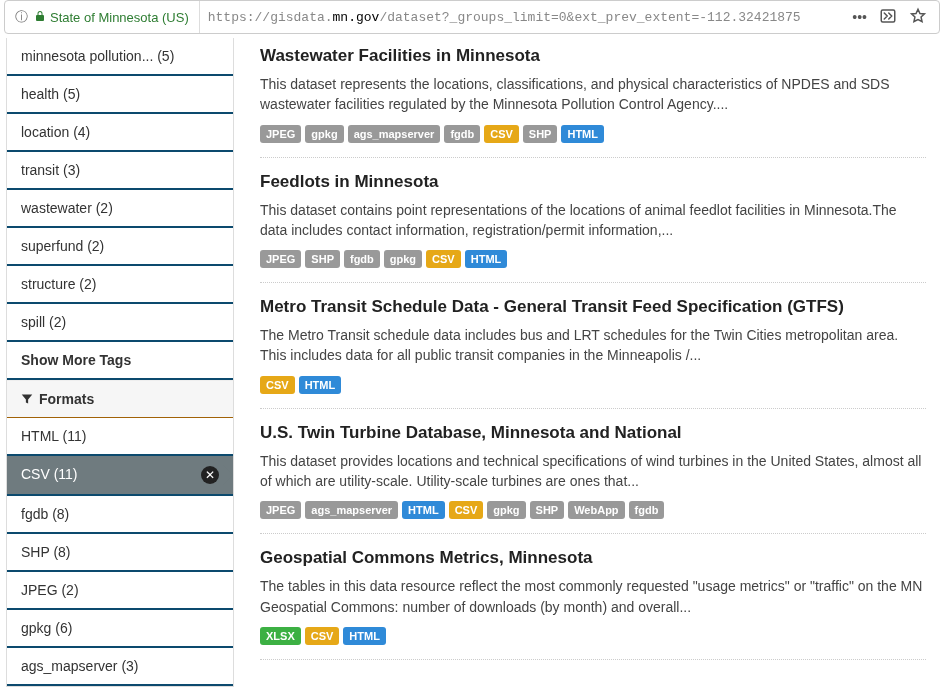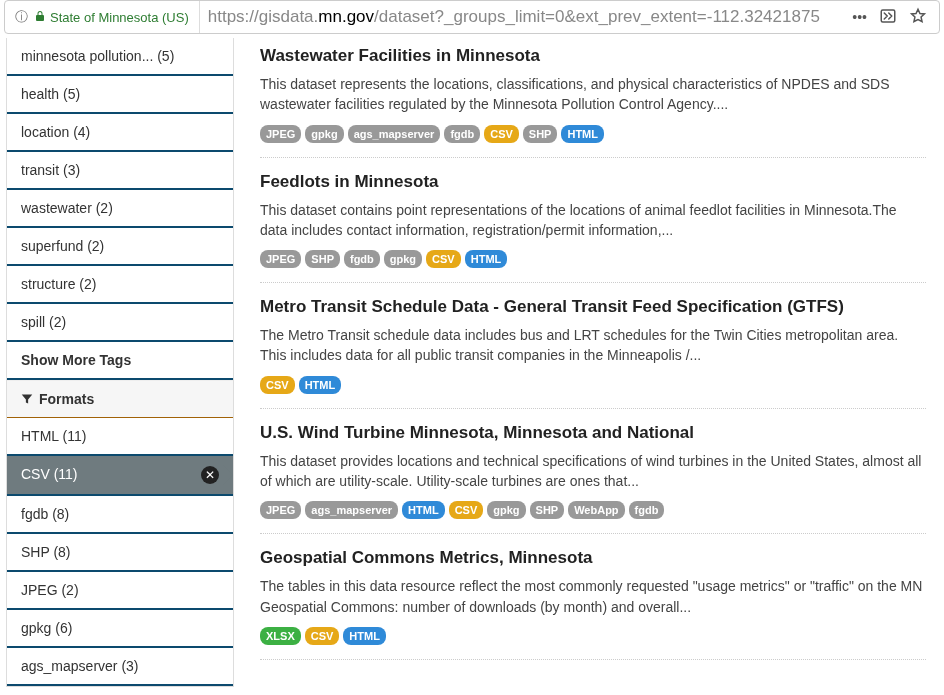--- a/index.html
+++ b/index.html
@@ -2,42 +2,42 @@
 <html><head>
 <meta charset="utf-8">
 <style>
 * { box-sizing: border-box; margin: 0; padding: 0; }
 body { font-family: Arial, Helvetica, sans-serif; font-size: 14px; color: #333; background: #fff; width: 944px; }
 .browser-bar { display: flex; align-items: center; height: 34px; border: 1px solid #ccc; border-radius: 4px; margin: 0 4px 4px 4px; background: #fff; }
 .identity { display: flex; align-items: center; padding: 0 10px; border-right: 1px solid #ddd; height: 100%; font-size: 13px; color: #555; }
 .identity .info-icon { margin-right: 6px; color: #777; }
 .identity .lock-icon { margin-right: 4px; }
 .identity .id-text { color: #2e7d32; text-align: right; }
-.url-area { flex: 1; padding: 0 8px; font-size: 17px; color: #888; white-space: nowrap; overflow: hidden; }
+.url-area { flex: 1; padding: 0 8px; font-size: 13px; color: #888; white-space: nowrap; overflow: hidden; font-family: Liberation Mono, monospace; }
 .url-area .tld { color: #000; }
 .bar-icons { display: flex; align-items: center; gap: 12px; padding: 0 12px; }
 .bar-icons span { color: #555; cursor: pointer; }
 .shield-icon svg, .star-icon svg { width: 18px; height: 18px; stroke: #555; fill: none; stroke-width: 2; }
 .page { display: flex; }
 .sidebar { width: 228px; border: 1px solid #ddd; border-top: none; margin-left: 6px; }
 .sidebar ul { list-style: none; }
 .sidebar li { padding: 10px 14px; border-bottom: 2px solid #0c4a6e; font-size: 14px; color: #333; cursor: pointer; }
 .sidebar li.active { background: #6f7b7f; color: #fff; position: relative; display: flex; justify-content: space-between; align-items: flex-start; }
 .sidebar li.active::after { content: ""; position: absolute; right: -10px; top: 50%; margin-top: -10px; border: 10px solid transparent; border-left-color: #6f7b7f; }
 .sidebar li.active .remove { background: #222; color: #fff; border-radius: 50%; width: 18px; height: 18px; display: inline-flex; align-items: center; justify-content: center; font-size: 12px; }
 .sidebar .show-more { font-weight: bold; }
 .facet-header { background: #f6f6f6; padding: 10px 14px; font-weight: bold; border-bottom: 1px solid #a16207; border-top: 1px solid #eee; display: flex; align-items: center; gap: 6px; }
 .facet-header svg { width: 12px; height: 12px; fill: #333; }
 .content { flex: 1; padding: 0 18px 0 26px; }
 .result { padding: 14px 0; border-bottom: 1px dotted #ccc; }
 .result:first-child { padding-top: 8px; }
 .result h3 { font-size: 17px; font-weight: bold; color: #222; margin-bottom: 8px; }
 .result p { font-size: 14px; color: #444; line-height: 1.45; margin-bottom: 10px; }
 .badges { display: flex; flex-wrap: wrap; gap: 4px; }
-.badge { font-size: 11px; font-weight: bold; color: #fff; padding: 3px 6px; border-radius: 8px; cursor: pointer; }
+.badge { font-size: 11px; font-weight: bold; color: #fff; padding: 3px 6px; border-radius: 3px; cursor: pointer; }
 .b-gray { background: #999; }
 .b-orange { background: #e6a817; }
 .b-blue { background: #2f8ad8; }
 .b-green { background: #3cb043; }
 </style>
 </head>
 <body>
 
 <div class="browser-bar">
   <div class="identity">
@@ -128,21 +128,21 @@
       </div>
       <div class="result">
         <h3>Metro Transit Schedule Data - General Transit Feed Specification (GTFS)</h3>
         <p>The Metro Transit schedule data includes bus and LRT schedules for the Twin Cities metropolitan area. This includes data for all public transit companies in the Minneapolis /...</p>
         <div class="badges">
           <span class="badge b-orange">CSV</span>
           <span class="badge b-blue">HTML</span>
         </div>
       </div>
       <div class="result">
-        <h3>U.S. Wind Turbine Minnesota, Minnesota and National</h3>
+        <h3>U.S. Twin Turbine Database, Minnesota and National</h3>
         <p>This dataset provides locations and technical specifications of wind turbines in the United States, almost all of which are utility-scale. Utility-scale turbines are ones that...</p>
         <div class="badges">
           <span class="badge b-gray">JPEG</span>
           <span class="badge b-gray">ags_mapserver</span>
           <span class="badge b-blue">HTML</span>
           <span class="badge b-orange">CSV</span>
           <span class="badge b-gray">gpkg</span>
           <span class="badge b-gray">SHP</span>
           <span class="badge b-gray">WebApp</span>
           <span class="badge b-gray">fgdb</span>

